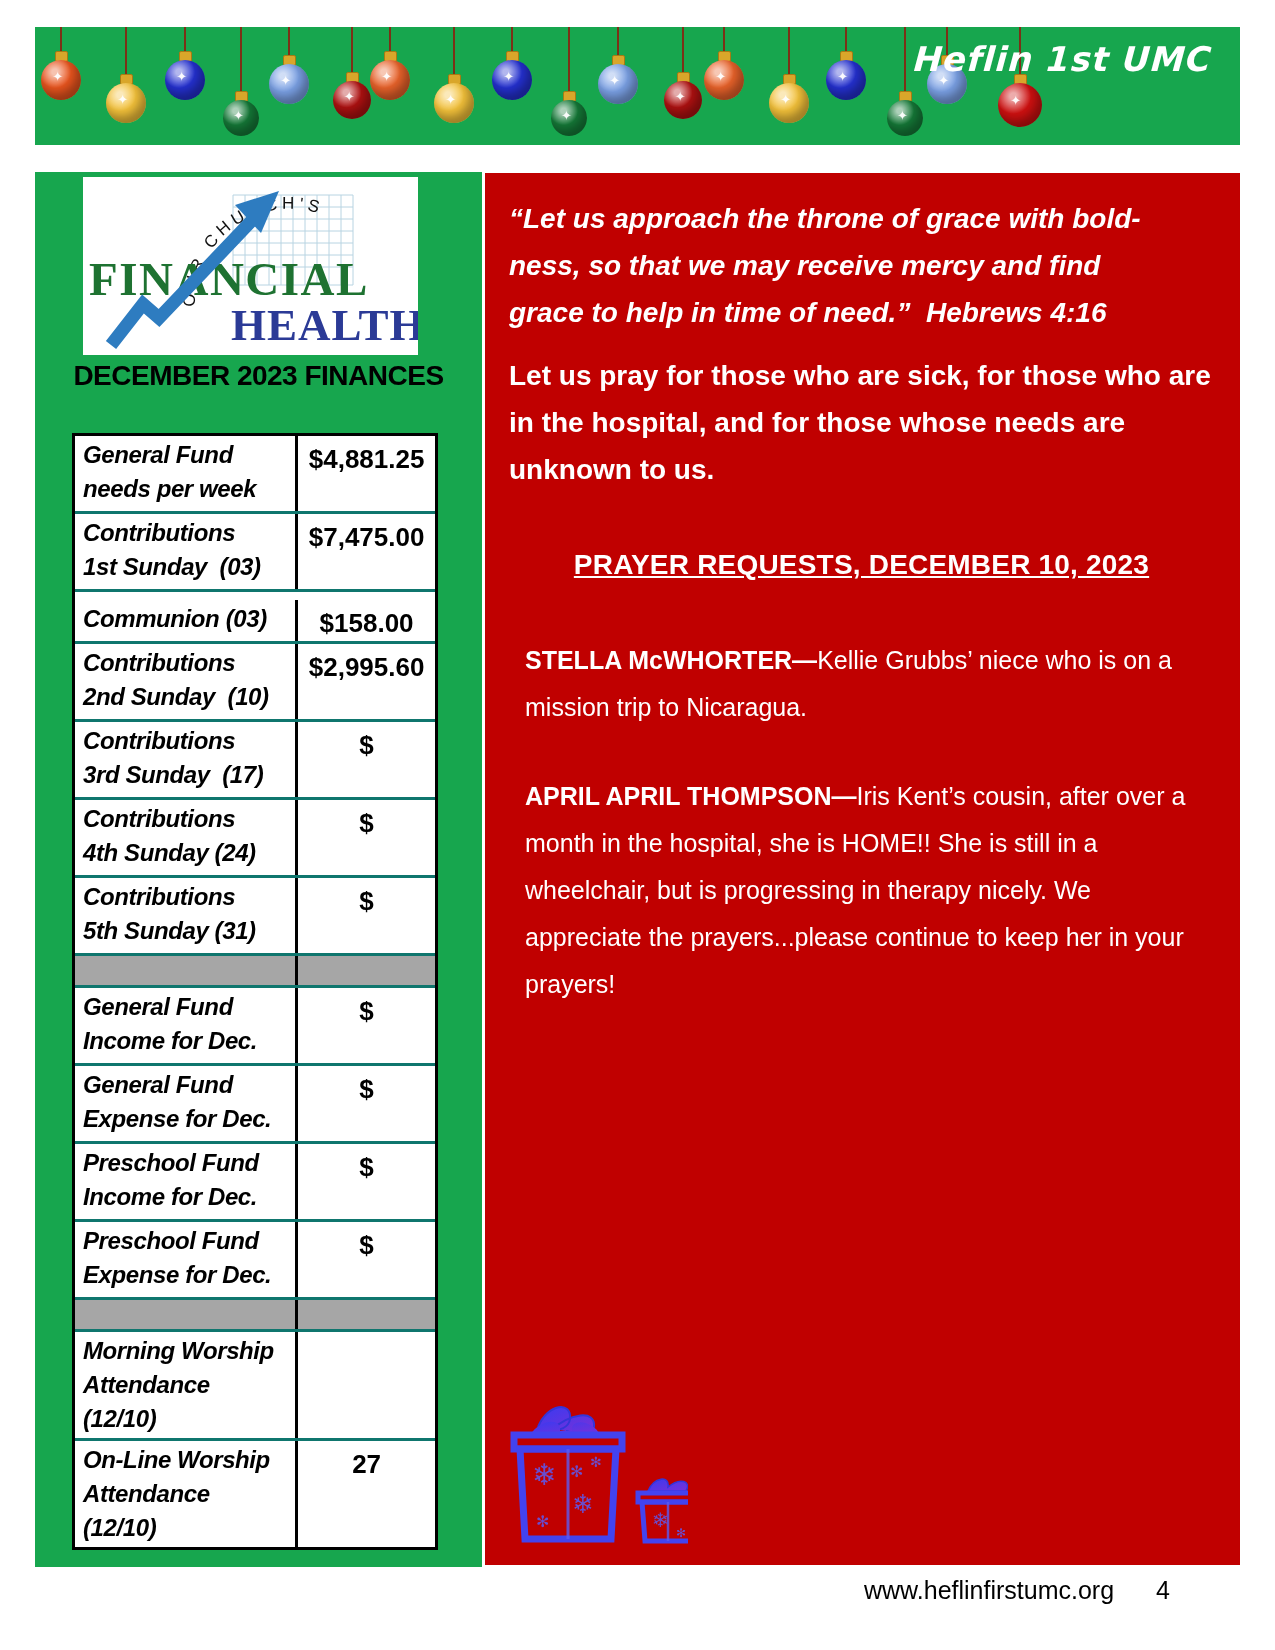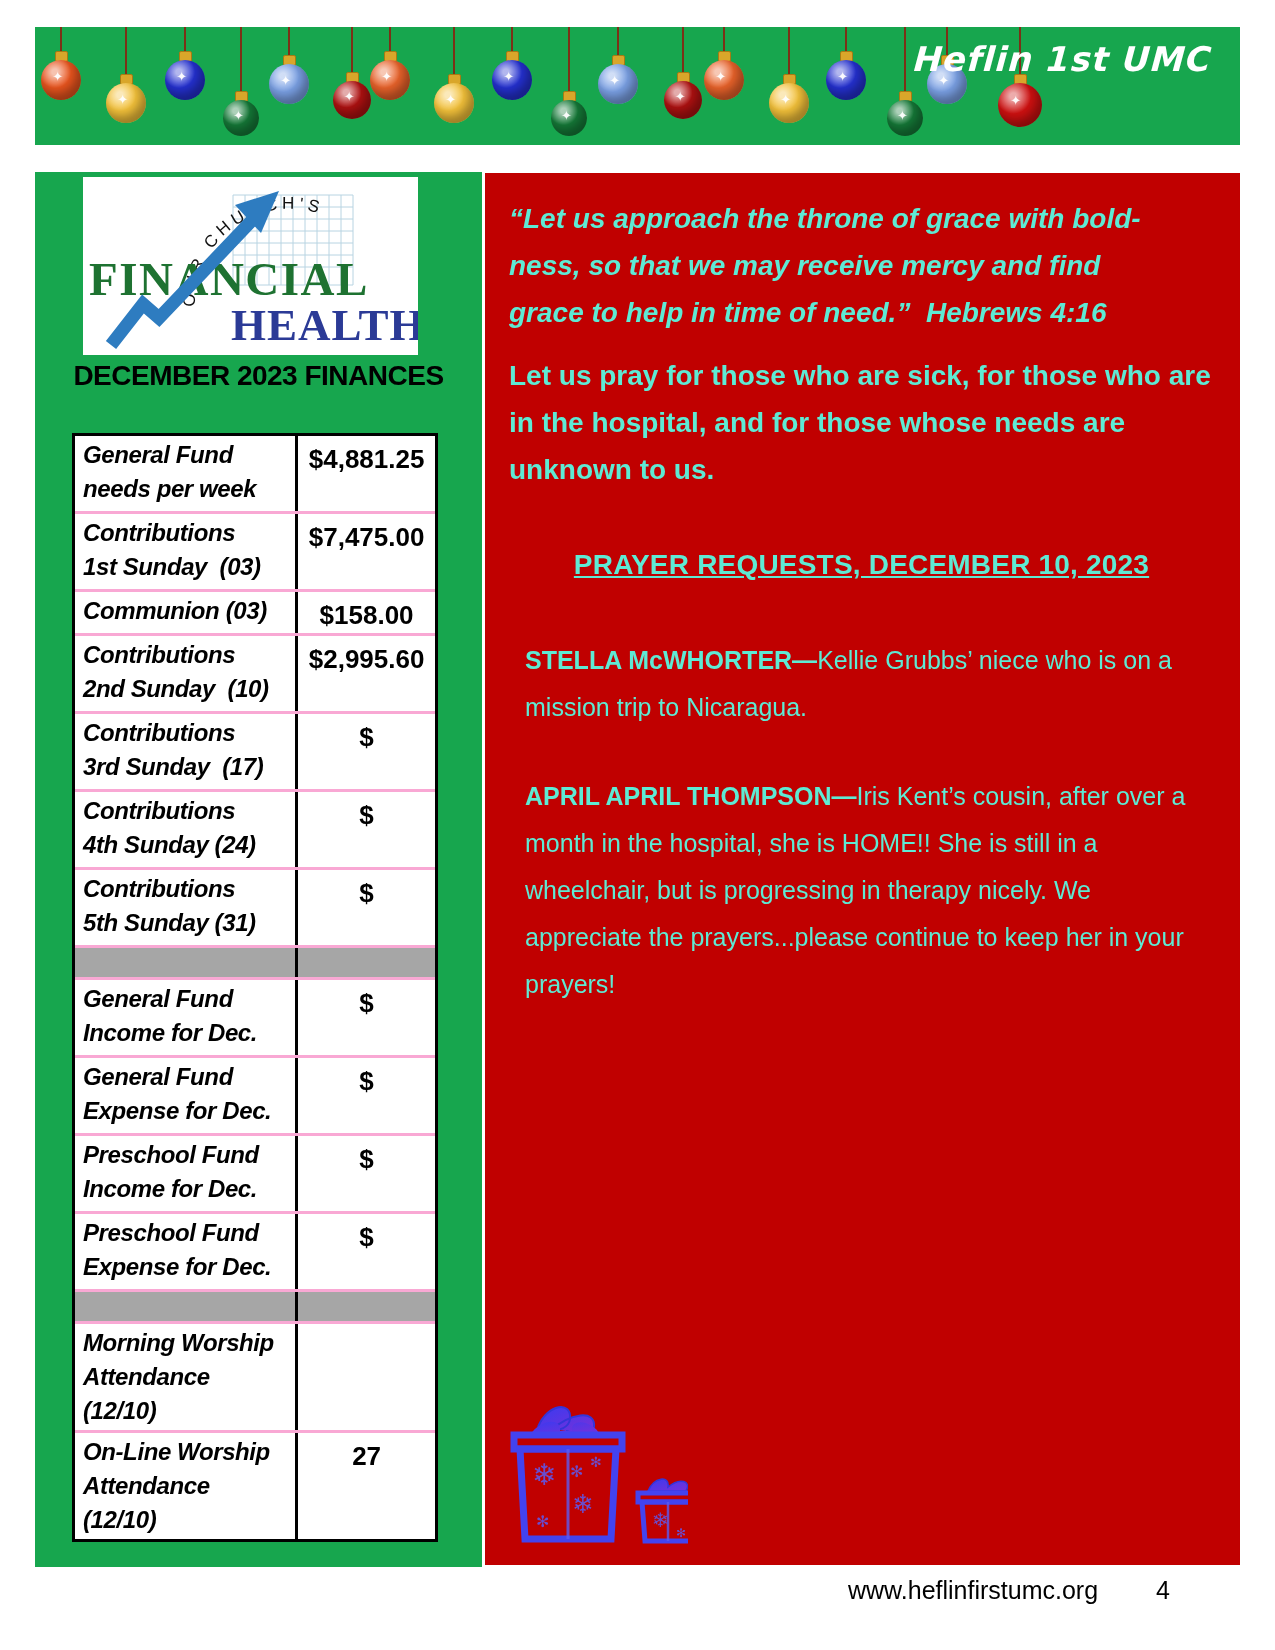--- a/index.html
+++ b/index.html
@@ -18,48 +18,48 @@
                font-size:34px;letter-spacing:1px;transform:skewX(-4deg);}
   #banner-date{position:absolute;right:98px;top:74px;color:#fff;font-size:28px;margin-top:46px;}
 
   
   #left-col{position:absolute;left:35px;top:172px;width:447px;height:1395px;background:#17a64e;}
   #logo-box{position:absolute;left:48px;top:5px;width:335px;height:178px;background:#ffffff;}
   #finance-heading{position:absolute;left:0;top:188px;width:100%;text-align:center;
                    color:#000;font-weight:800;font-size:28px;letter-spacing:-0.5px;}
   #finance-table{position:absolute;left:37px;top:261px;width:366px;background:#ffffff;
                  border:3px solid #000;box-sizing:border-box;}
-  .trow{display:flex;border-bottom:3px solid #f9a8d4;}
+  .trow{display:flex;border-bottom:3px solid #0f766e;}
   .trow:last-child{border-bottom:none;}
   .tcell{box-sizing:border-box;}
   .tlabel{width:62%;border-right:3px solid #000;padding:2px 6px 2px 8px;
           font-style:italic;font-weight:800;font-size:24px;line-height:34px;
           letter-spacing:-0.4px;white-space:pre-wrap;color:#000;}
   .tvalue{flex:1;text-align:center;font-weight:800;font-size:26px;line-height:34px;
           padding-top:6px;color:#000;}
-  .data2{min-height:75px;} .data1{min-height:41px;} .data3{min-height:104px;}
+  .data2{min-height:75px;} .data1{min-height:41px;margin-top:8px;} .data3{min-height:104px;}
   .spacer{height:29px;} .spacer .tcell{background:#a6a6a6;}
 
   
   #red-panel{position:absolute;left:485px;top:173px;width:755px;height:1392px;
-             background:#c00000;color:#5eead4;box-sizing:border-box;
+             background:#c00000;color:#ffffff;box-sizing:border-box;
              padding:22px 26px 0 24px;}
   #scripture{margin:0;font-style:italic;font-weight:bold;font-size:28px;line-height:47px;
              white-space:pre-wrap;}
   #call-to-prayer{margin:16px 0 0 0;font-weight:bold;font-size:28px;line-height:47px;}
   #prayer-heading{margin:56px 0 0 0;text-align:center;font-weight:800;font-size:28px;
                   text-decoration:underline;letter-spacing:0.2px;}
   #requests{margin-top:56px;}
   .request{margin:16px;font-size:25px;line-height:47px;}
   .request + .request{margin-top:42px;}
   .request strong{font-weight:800;}
   #gifts{position:absolute;left:25px;top:1222px;}
 
   
-  #footer{position:absolute;right:105px;top:1576px;display:flex;gap:58px;
+  #footer{position:absolute;right:105px;top:1576px;display:flex;gap:42px;
           color:#000;font-size:25px;}
 </style>
 </head>
 <body>
 
 <div id="page">
 
   <div id="banner">
     <div id="ornaments">
         <div class="orn-string" style="left: 25px; height: 25px;"></div>

